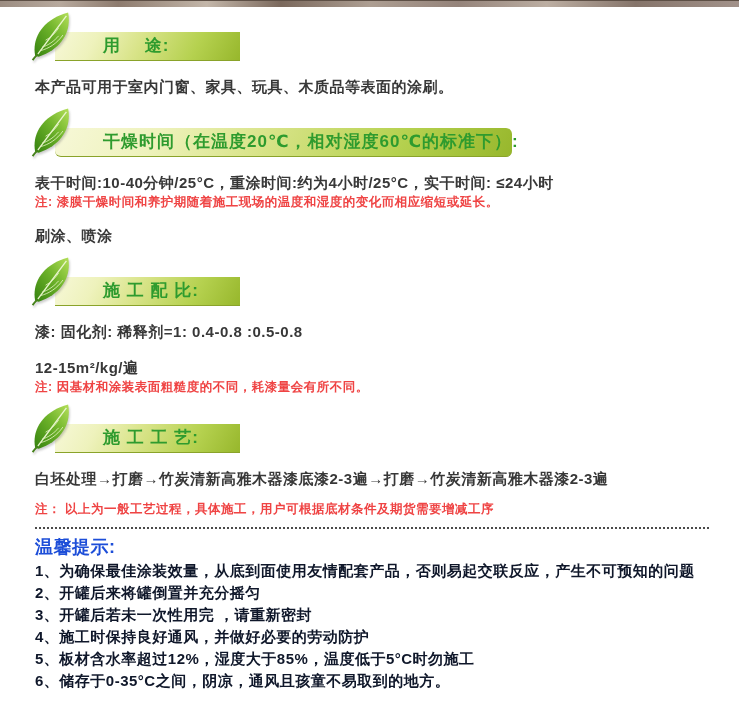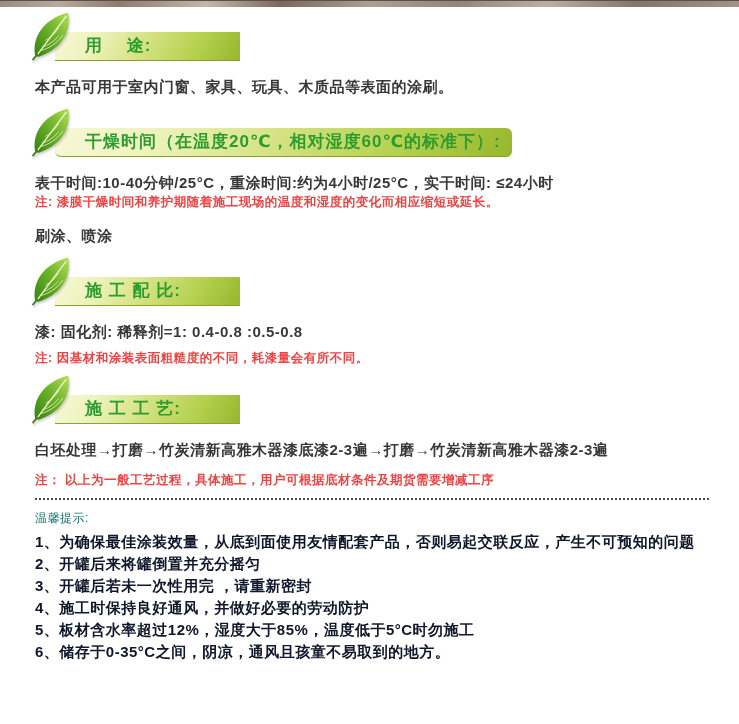--- a/index.html
+++ b/index.html
@@ -22,21 +22,21 @@
     filter:drop-shadow(1px 2px 1px rgba(110,110,110,.35));
   }
   .leaf svg{width:100%;height:100%;}
   .banner{
     position:absolute;left:27px;bottom:0;height:28px;z-index:1;
     background:linear-gradient(118deg,#f7f8d8 0%,#eef2bc 22%,#d9e48a 45%,#b5d14f 75%,#97b72c 100%);
     border-bottom:1px solid #8aa32a;
   }
   .banner .banner-label{
     display:block;
-    padding-left:30px;
+    padding-left:48px;
     line-height:28px;
     font-size:17px;
     font-weight:bold;
     color:#2e9b2e;
     letter-spacing:1px;
     white-space:nowrap;
   }
   .w-narrow{width:185px;}
   .w-wide{width:457px;border-radius:6px;}
   .w-med{width:275px;}
@@ -53,21 +53,21 @@
     font-weight:bold;color:#ef4444;
     letter-spacing:.5px;white-space:nowrap;
   }
   .sec-process .body{margin-bottom:12px;}
   .sep{
     margin:10px 30px 8px 35px;
     border:none;border-top:2px dotted #4a4a4a;height:0;
   }
   .tips{margin:6px 0 0 35px;}
   .tips-title{
-    font-size:12px;font-weight:normal;color:#0f766e;
+    font-size:18px;font-weight:bold;color:#1d4ed8;
     line-height:21px;margin:0 0 2px 0;letter-spacing:.5px;
   }
   .tip-item{
     font-size:15px;font-weight:bold;color:#0f172a;
     line-height:22px;margin:0;letter-spacing:.5px;white-space:nowrap;
   }
 </style>
 </head>
 <body>
 
@@ -141,20 +141,21 @@
           </svg>
       </span>
       <div class="banner w-narrow">
         <span class="banner-label">施 工 配 比:</span>
       </div>
     </div>
     <p class="body">漆: 固化剂: 稀释剂=1: 0.4-0.8 :0.5-0.8</p>
   </section>
 
   <section class="sec">
+    <p class="body tight">12-15m²/kg/遍</p>
     <p class="note">注: 因基材和涂装表面粗糙度的不同，耗漆量会有所不同。</p>
   </section>
 
   <section class="sec sec-process">
     <div class="banner-row">
       <span class="leaf">
         <svg viewBox="0 0 60 60">
             <path d="M6 54 C 2 34, 14 12, 44 4 C 48 24, 38 46, 10 55 Z" fill="url(#lg)"></path>
             <path d="M9 52 C 18 40, 30 24, 42 8" stroke="#eaf6cf" stroke-width="1.6" fill="none"></path>
             <path d="M14 44 C 21 42, 28 37, 33 31" stroke="#def0bb" stroke-width="1" fill="none"></path>

